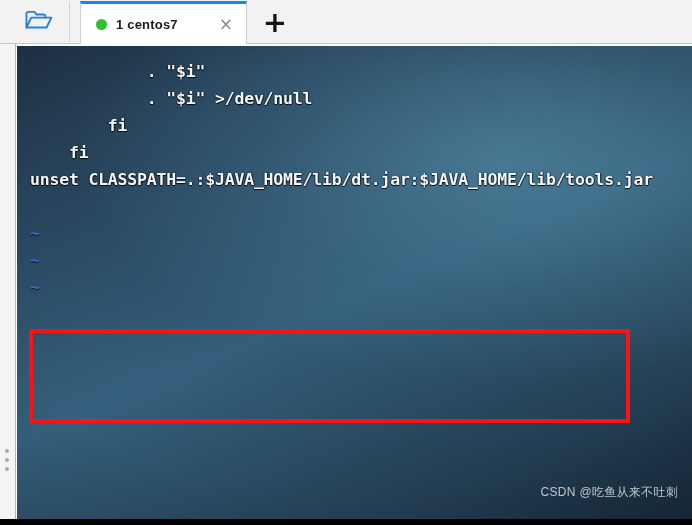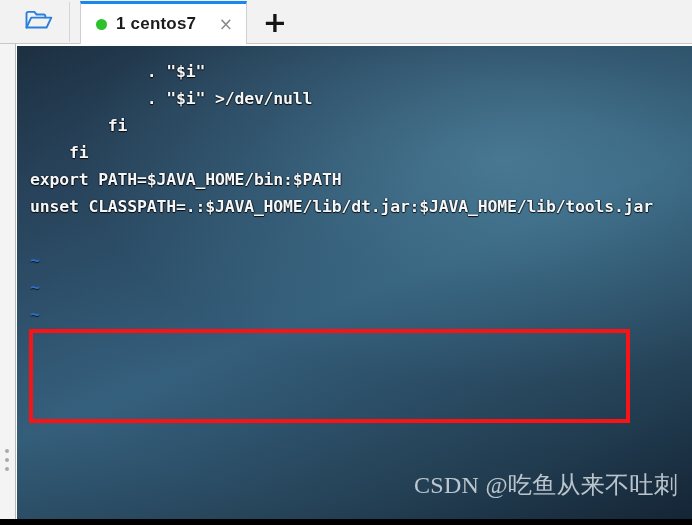--- a/index.html
+++ b/index.html
@@ -58,21 +58,21 @@
   }
   .tab-dot {
     width: 11px; height: 11px;
     border-radius: 50%;
     background: #2bc22b;
     margin-left: 15px;
     flex: 0 0 auto;
   }
   .tab-label {
     margin-left: 9px;
-    font-size: 17px;
+    font-size: 13px;
     font-weight: bold;
     color: #1c1c1c;
     letter-spacing: .2px;
     white-space: nowrap;
   }
   .tab-close {
     margin-left: auto;
     margin-right: 13px;
     font-size: 17px;
     color: #8a8a8a;
@@ -199,22 +199,22 @@
     border: 4px solid #f81414;
     box-sizing: border-box;
     z-index: 5;
     pointer-events: none;
   }
 
   
   #watermark {
     position: absolute;
     right: 14px; bottom: 18px;
-    font-family: Liberation Serif, serif;
-    font-size: 24px;
+    font-family: Liberation Sans, sans-serif;
+    font-size: 12px;
     color: rgba(226,232,238,0.80);
     white-space: nowrap;
     z-index: 6;
     letter-spacing: .3px;
   }
 
   
   #bottom-strip {
     position: absolute;
     left: 0; bottom: 0;
@@ -257,21 +257,20 @@
 
   <div id="terminal">
 
     <div id="screen">
       <div class="line">            . "$i"</div>
       <div class="line">            . "$i" &gt;/dev/null</div>
       <div class="line">        fi</div>
       <div class="line">    fi</div>
 
 
-      <div class="line">export PATH=$JAVA_HOME/bin:$PATH</div>
       <div class="line">unset CLASSPATH=.:$JAVA_HOME/lib/dt.jar:$JAVA_HOME/lib/tools.jar</div>
       <div class="line"></div>
       <div class="line tilde">~</div>
       <div class="line tilde">~</div>
       <div class="line tilde">~</div>
     </div>
 
     <div id="redbox"></div>
 
     <div id="watermark">CSDN @吃鱼从来不吐刺</div>

